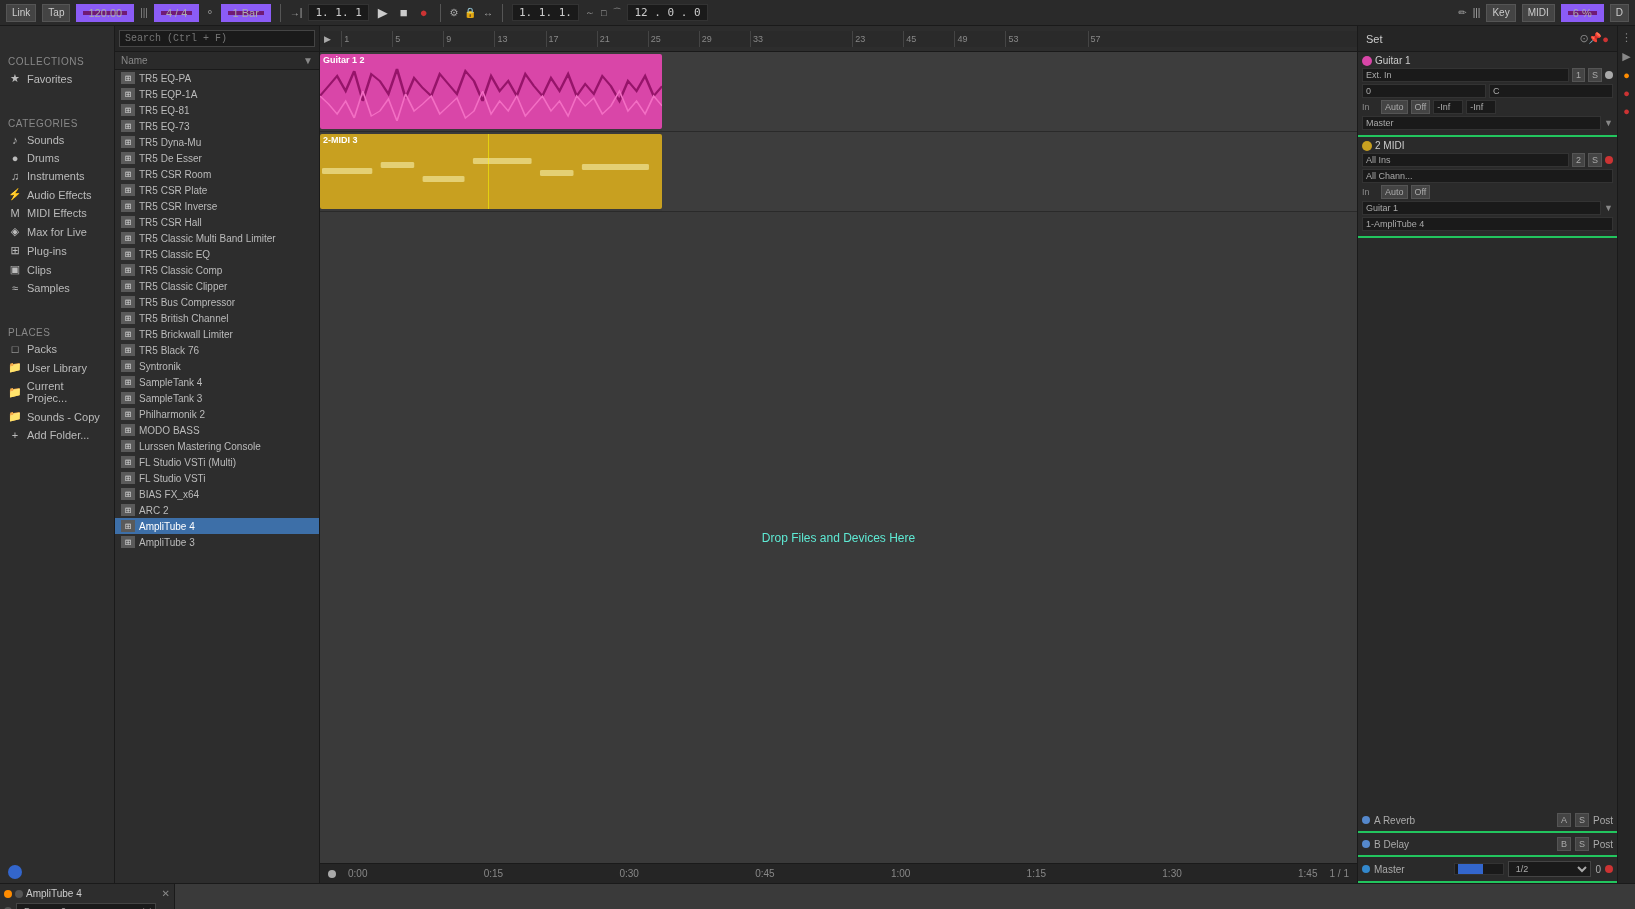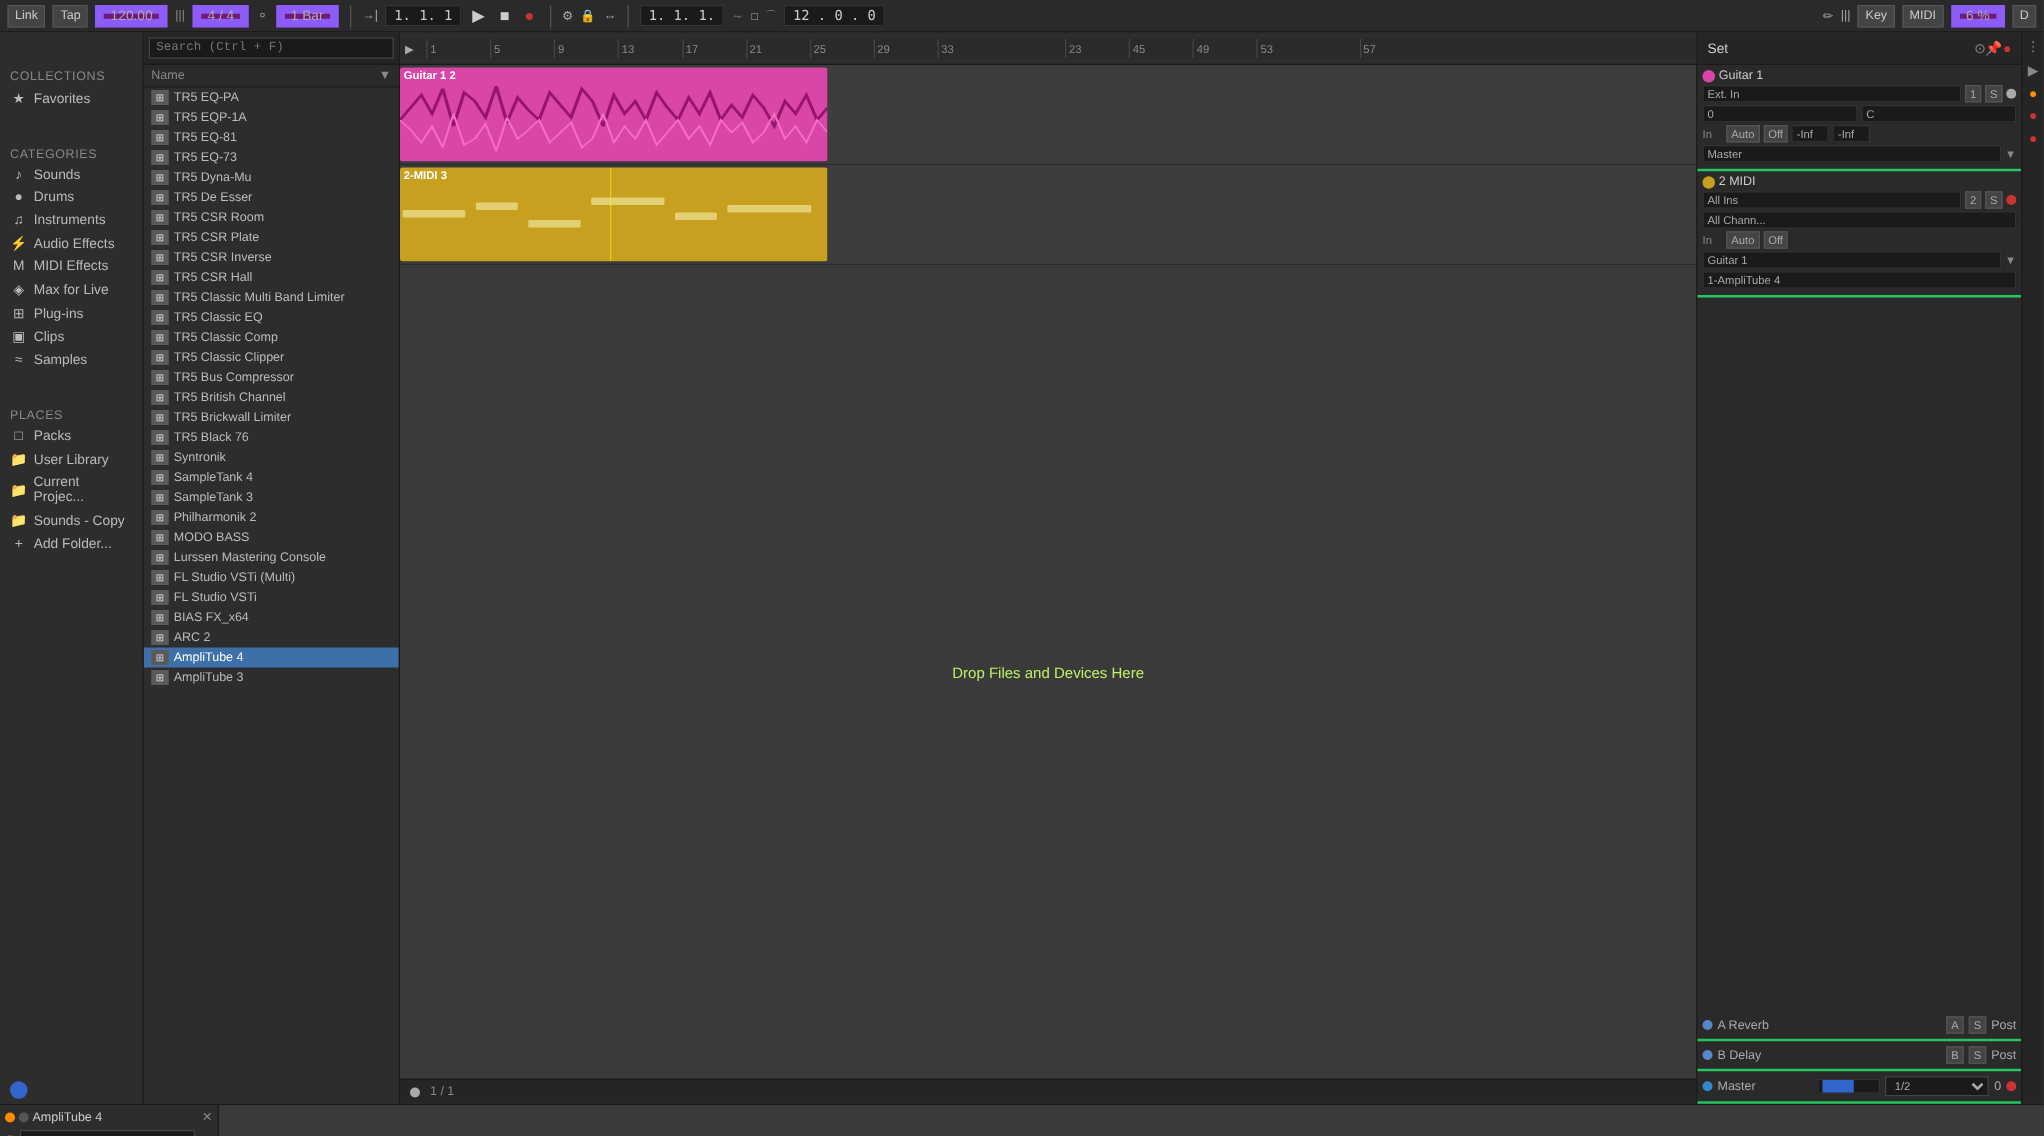--- a/index.html
+++ b/index.html
@@ -137,21 +137,21 @@
       align-items: center;
       position: relative;
     }
     
     
     #drop-zone {
       flex: 1;
       display: flex;
       align-items: center;
       justify-content: center;
-      color: #bef264;
+      color: #5eead4;
       font-size: 12px;
       background: #3a3a3a;
     }
     
     
     #right-panel {
       width: 260px;
       background: #2a2a2a;
       border-left: 1px solid #1a1a1a;
       display: flex;
@@ -669,20 +669,30 @@
           <div style="position:absolute;left:33%;top:0;right:0;bottom:0;background:#3d3d3d;"></div>
         </div>
       </div>
 
       <div id="drop-zone">
         <span>Drop Files and Devices Here</span>
       </div>
 
       <div id="bottom-transport">
         <div style="width:8px;height:8px;background:#aaa;border-radius:50%;flex-shrink:0;"></div>
+        <div style="flex:1;display:flex;align-items:center;justify-content:space-between;padding:0 4px;">
+        <span class="time-marker">0:00</span>
+            <span class="time-marker">0:15</span>
+            <span class="time-marker">0:30</span>
+            <span class="time-marker">0:45</span>
+            <span class="time-marker">1:00</span>
+            <span class="time-marker">1:15</span>
+            <span class="time-marker">1:30</span>
+            <span class="time-marker">1:45</span>
+          </div>
         <span style="color:#888;font-size:10px;">1 / 1</span>
       </div>
     </div>
   </div>
 
   <div id="right-panel">
     <div id="mixer-header">
       <span style="color:#ccc;font-size:11px;">Set</span>
       <div style="flex:1;"></div>
       <span style="color:#888;cursor:pointer;font-size:11px;">⊙</span>

